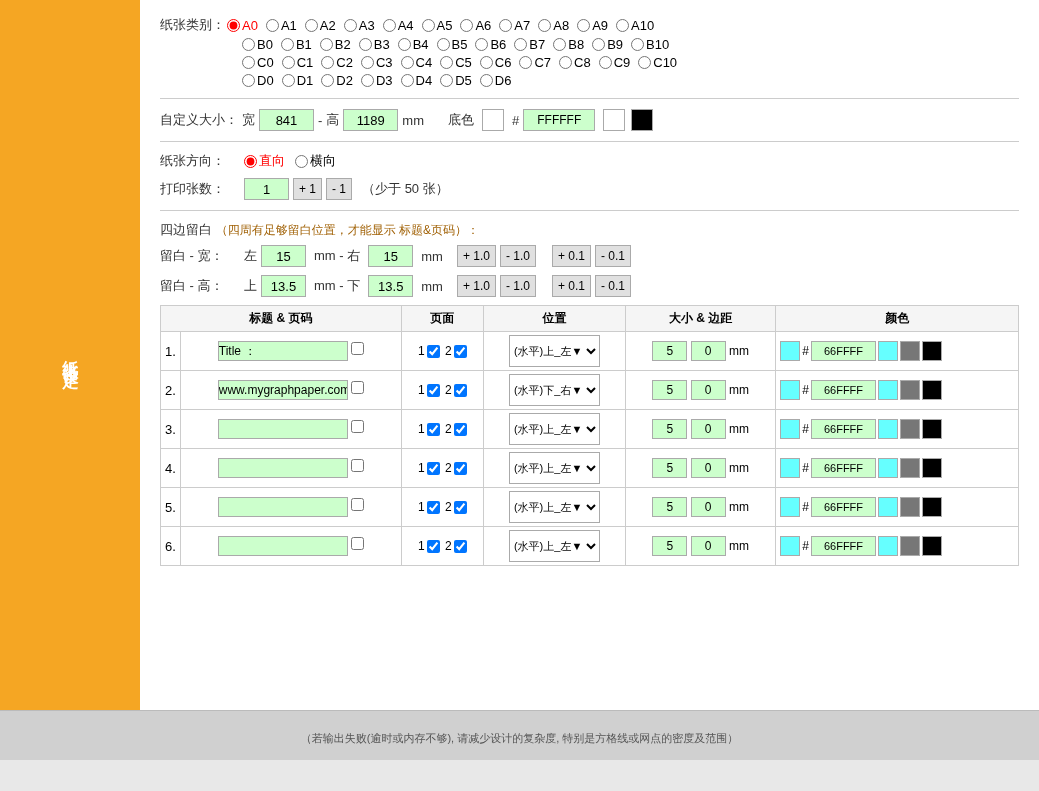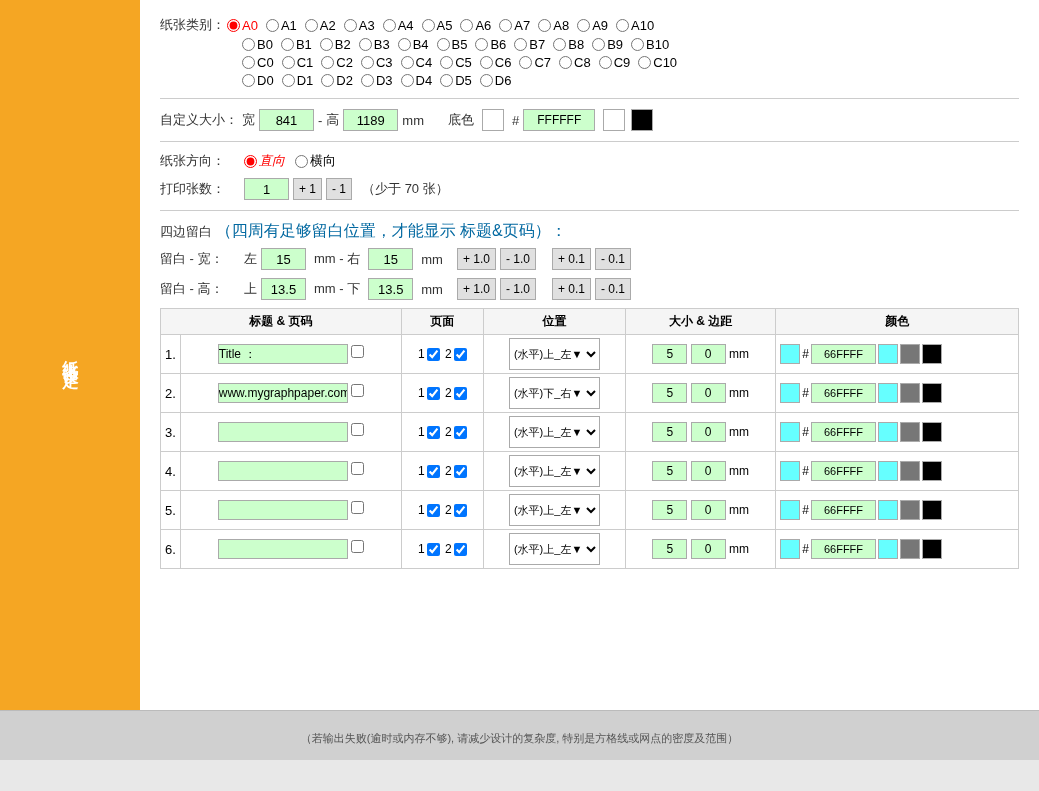--- a/index.html
+++ b/index.html
@@ -109,22 +109,22 @@
     }
     .input-hex {
       background: #ccffcc;
       border: 1px solid #aaa;
       width: 72px;
       height: 22px;
       text-align: center;
       font-size: 12px;
     }
     .note-text {
-      color: #0369a1;
-      font-size: 16px;
+      color: #a16207;
+      font-size: 12px;
     }
     
     .header-table {
       width: 100%;
       border-collapse: collapse;
       margin-top: 6px;
       font-size: 12px;
     }
     .header-table th {
       background: #f5f5f5;
@@ -204,21 +204,20 @@
       cursor: pointer;
       font-family: inherit;
     }
     .bottom-note {
       font-size: 11px;
       color: #555;
       margin-top: 6px;
     }
     .red-label {
       color: red;
-      font-style: italic;
     }
     .checkbox-cell {
       display: flex;
       align-items: center;
       gap: 2px;
       justify-content: center;
     }
     .row-num {
       text-align: right;
       padding-right: 4px;
@@ -327,21 +326,21 @@
             <span>横向</span>
         </label>
       </div>
 
 
       <div class="row">
         <span class="label" style="width:80px;">打印张数：</span>
         <input type="text" class="input-narrow" value="1" style="">
         <button class="btn-adjust">+ 1</button>
         <button class="btn-adjust">- 1</button>
-        <span class="label" style="margin-left:6px;">（少于 70 张）</span>
+        <span class="label" style="margin-left:6px;">（少于 50 张）</span>
       </div>
 
       <hr class="section-divider">
 
       <div style="margin-bottom:6px;">
         <span class="label">四边留白</span>
         <span class="note-text">（四周有足够留白位置，才能显示 标题&amp;页码）：</span>
       </div>
 
       <div class="row">

